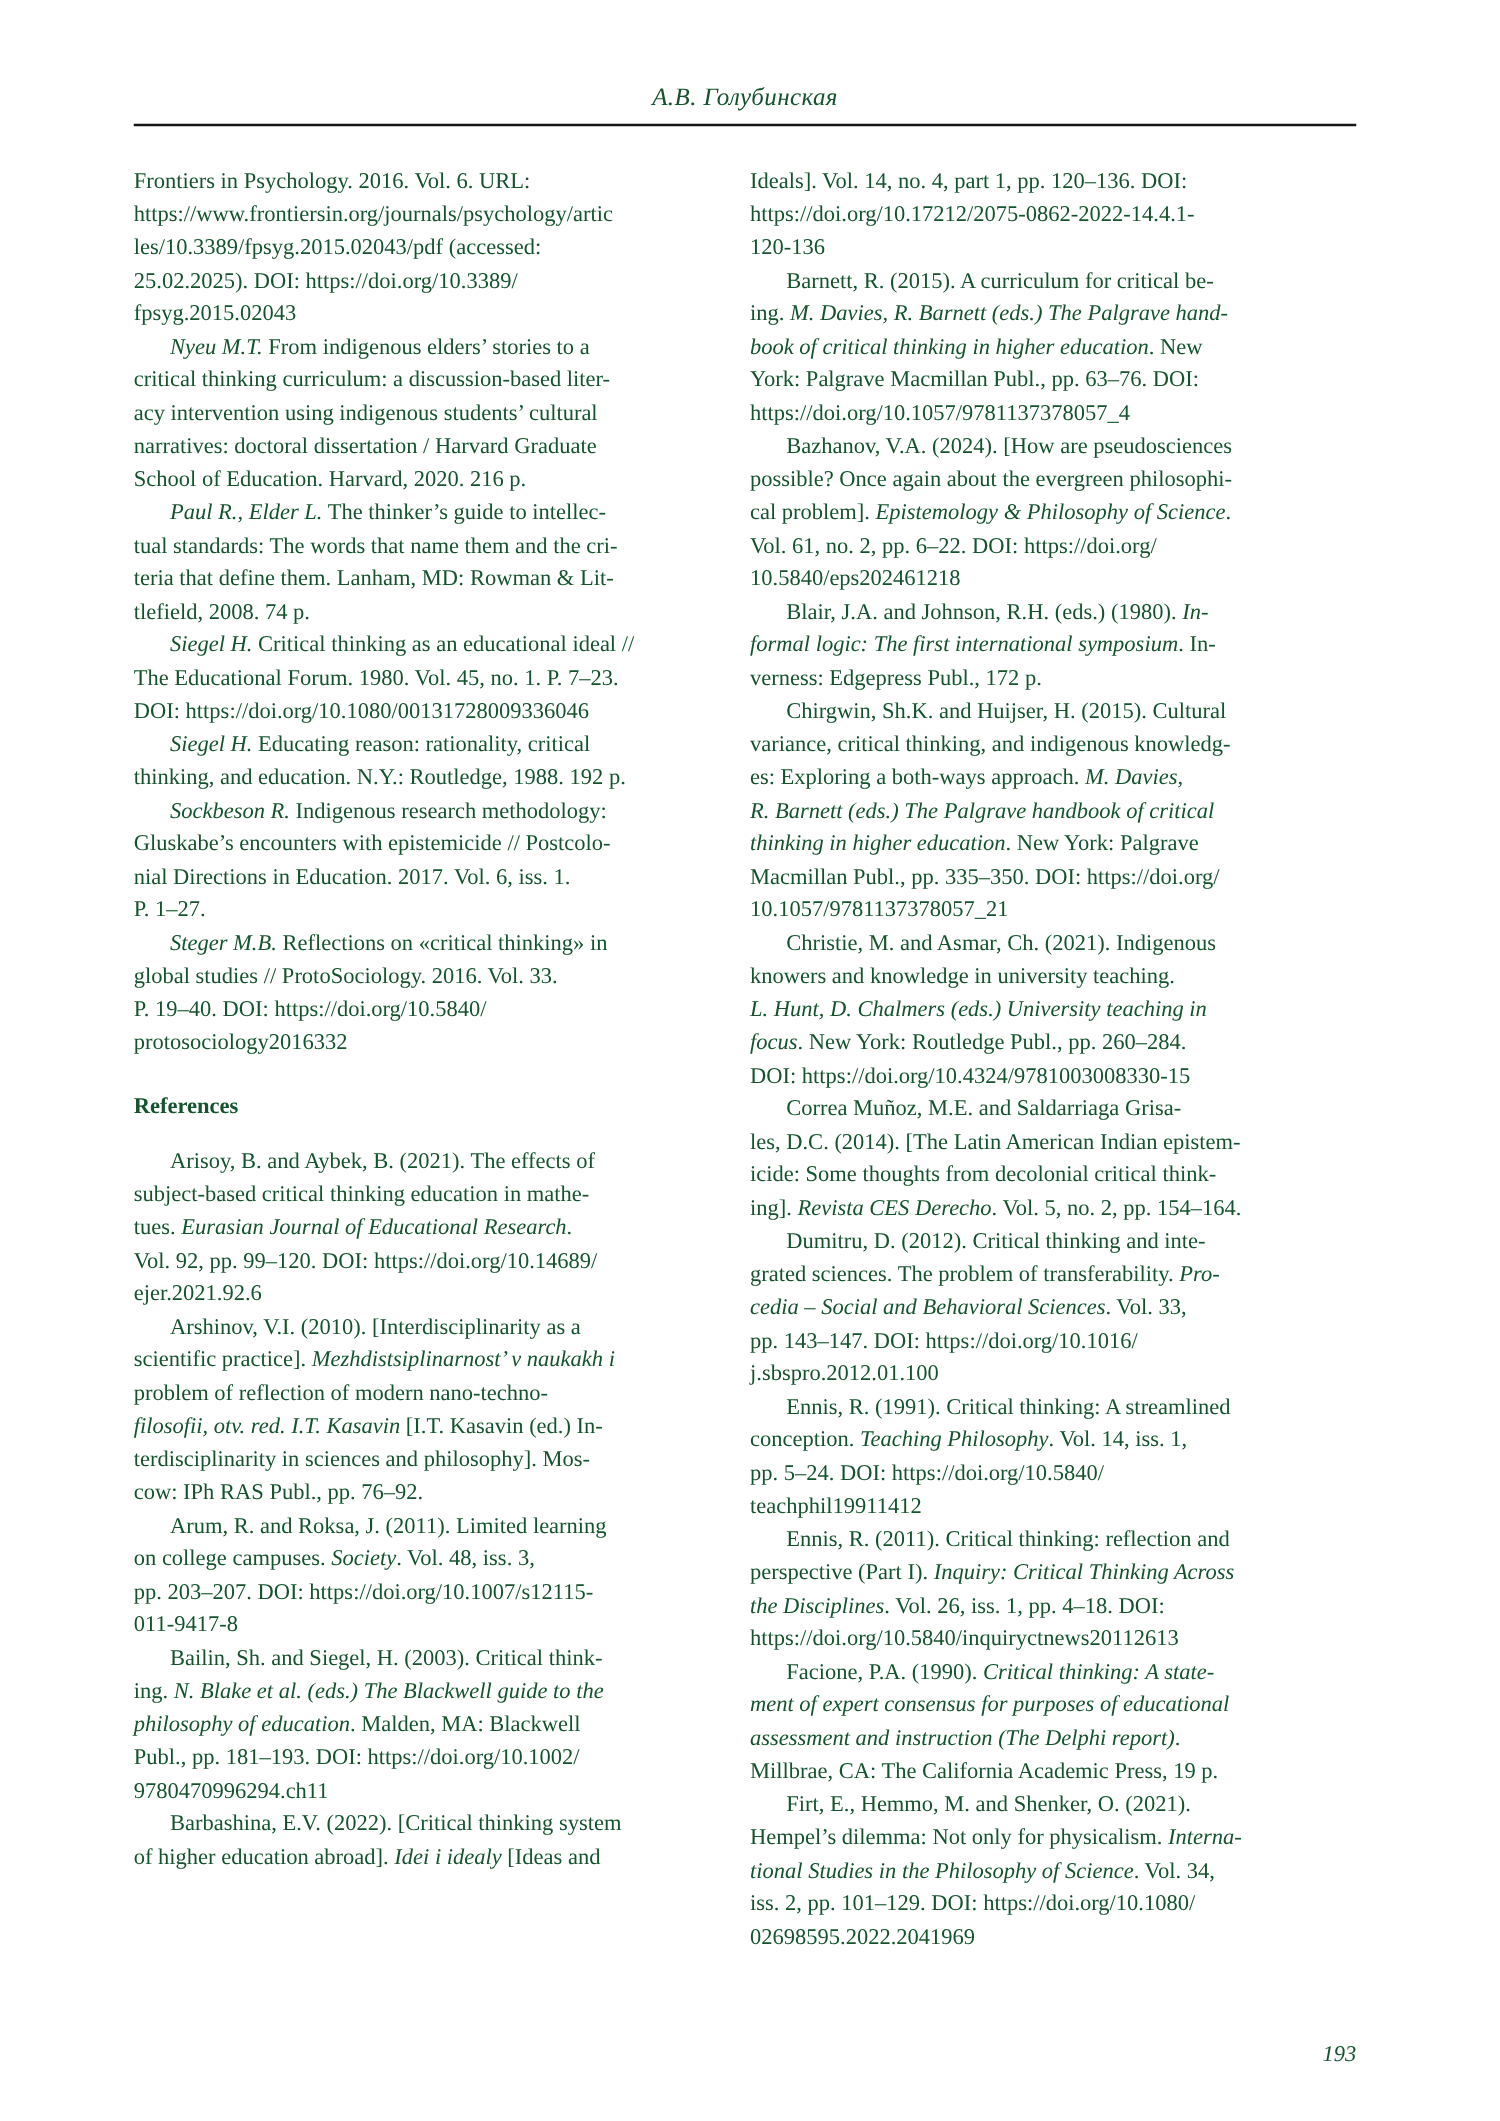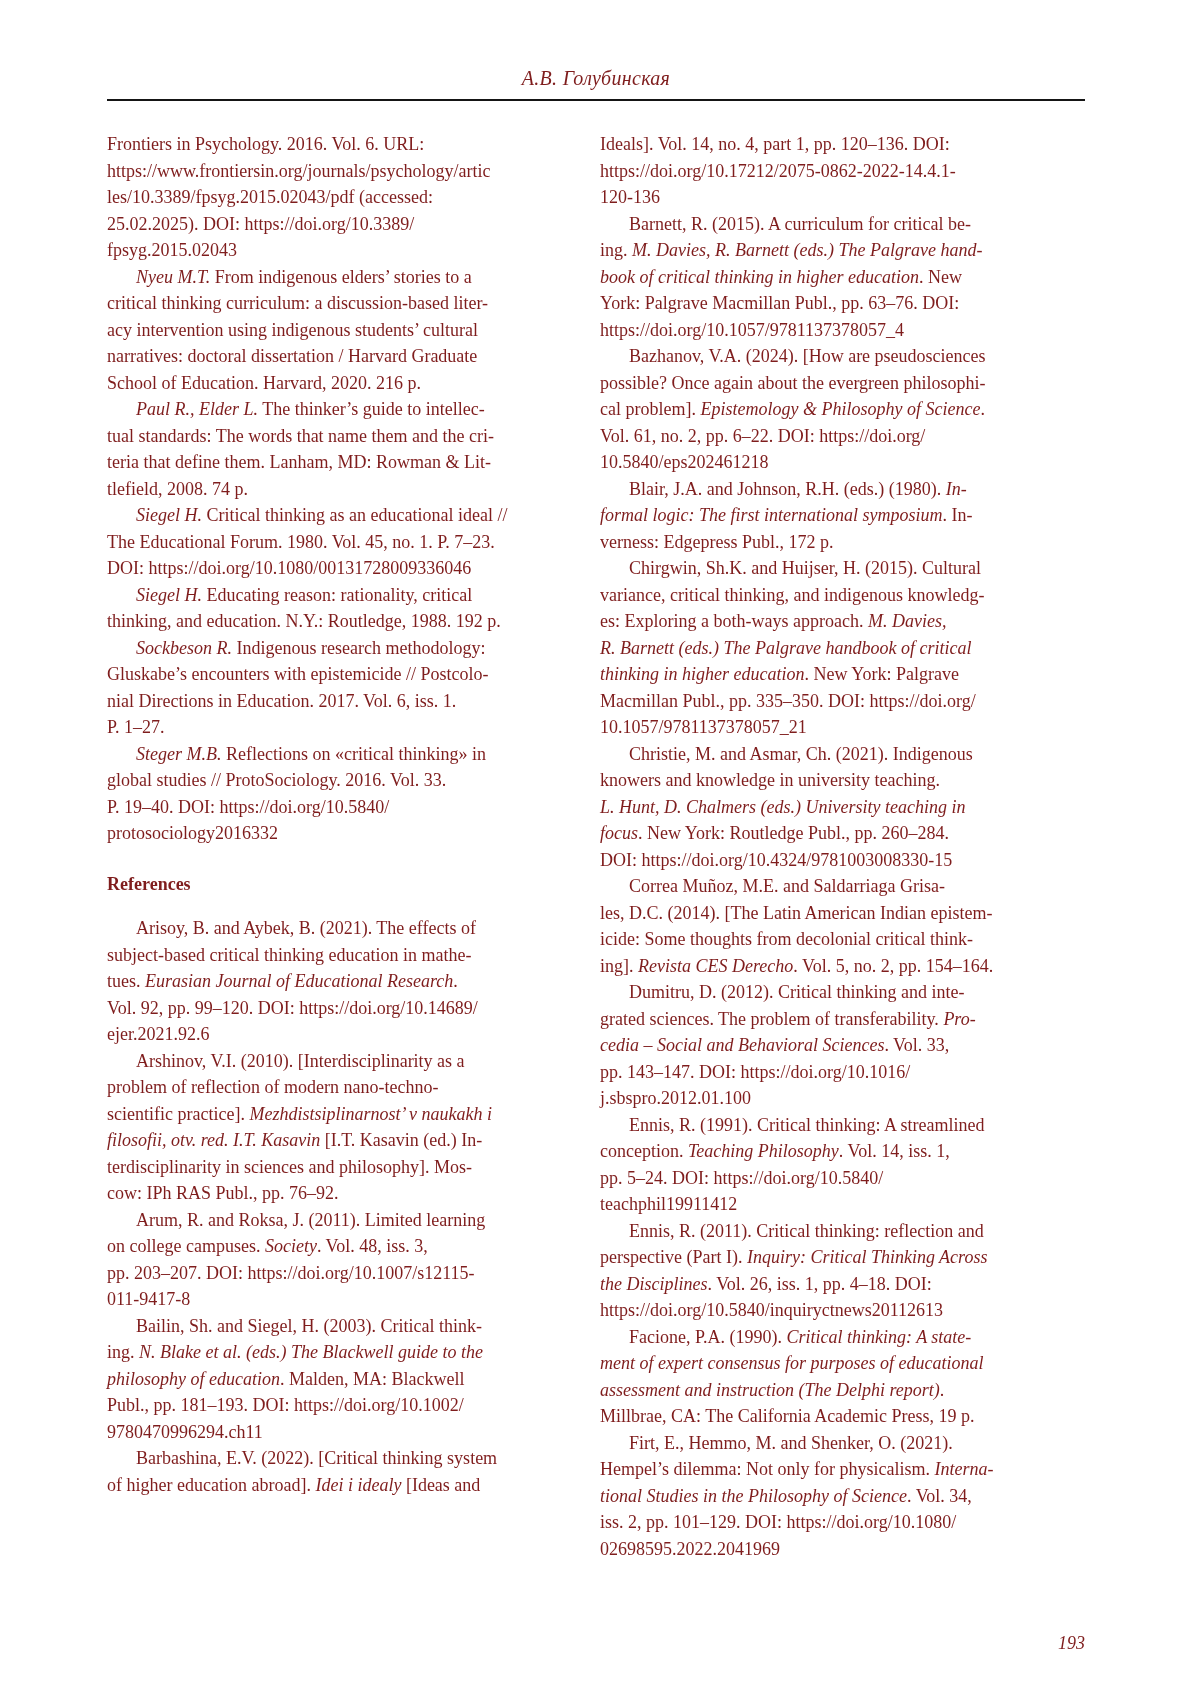--- a/index.html
+++ b/index.html
@@ -1,20 +1,20 @@
 <!DOCTYPE html>
 <html><head>
 <meta charset="utf-8">
 <style>
   html,body{margin:0;padding:0;background:#ffffff;}
   .page{
     position:relative;
     width:1200px;height:1697px;
     background:#ffffff;
-    color:#7f1d1d;
+    color:#14532d;
     font-family:"Liberation Serif","DejaVu Serif",serif;
     overflow:hidden;
   }
   .content{position:absolute;left:107px;top:66px;width:978px;}
   .header-text{
     text-align:center;
     font-style:italic;
     font-size:20px;
     line-height:24px;
     letter-spacing:.3px;
@@ -85,22 +85,22 @@
           <div class="ref-heading">References</div>
           <div class="para indent">
             <div class="line first"><span>Arisoy, B. and Aybek, B. (2021). The effects of</span></div>
             <div class="line"><span>subject-based critical thinking education in mathe-</span></div>
             <div class="line"><span>tues. </span><span class="it">Eurasian Journal of Educational Research</span><span>.</span></div>
             <div class="line"><span>Vol. 92, pp. 99–120. DOI: https://doi.org/10.14689/</span></div>
             <div class="line"><span>ejer.2021.92.6</span></div>
           </div>
           <div class="para indent">
             <div class="line first"><span>Arshinov, V.I. (2010). [Interdisciplinarity as a</span></div>
+            <div class="line"><span>scientific practice]. </span><span class="it">Mezhdistsiplinarnost’ v naukakh i</span></div>
             <div class="line"><span>problem of reflection of modern nano-techno-</span></div>
-            <div class="line"><span>scientific practice]. </span><span class="it">Mezhdistsiplinarnost’ v naukakh i</span></div>
             <div class="line"><span class="it">filosofii, otv. red. I.T. Kasavin</span><span> [I.T. Kasavin (ed.) In-</span></div>
             <div class="line"><span>terdisciplinarity in sciences and philosophy]. Mos-</span></div>
             <div class="line"><span>cow: IPh RAS Publ., pp. 76–92.</span></div>
           </div>
           <div class="para indent">
             <div class="line first"><span>Arum, R. and Roksa, J. (2011). Limited learning</span></div>
             <div class="line"><span>on college campuses. </span><span class="it">Society</span><span>. Vol. 48, iss. 3,</span></div>
             <div class="line"><span>pp. 203–207. DOI: https://doi.org/10.1007/s12115-</span></div>
             <div class="line"><span>011-9417-8</span></div>
           </div>

